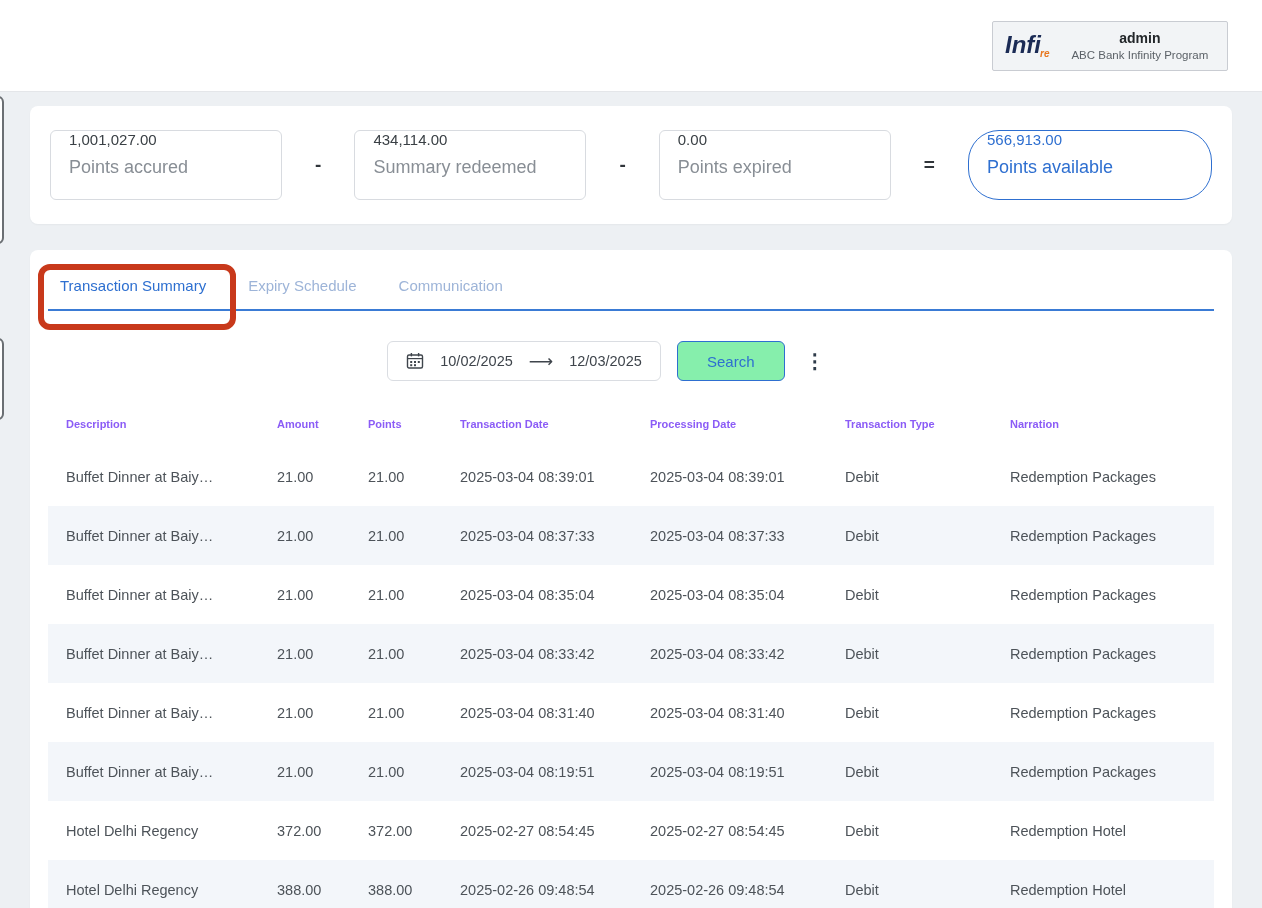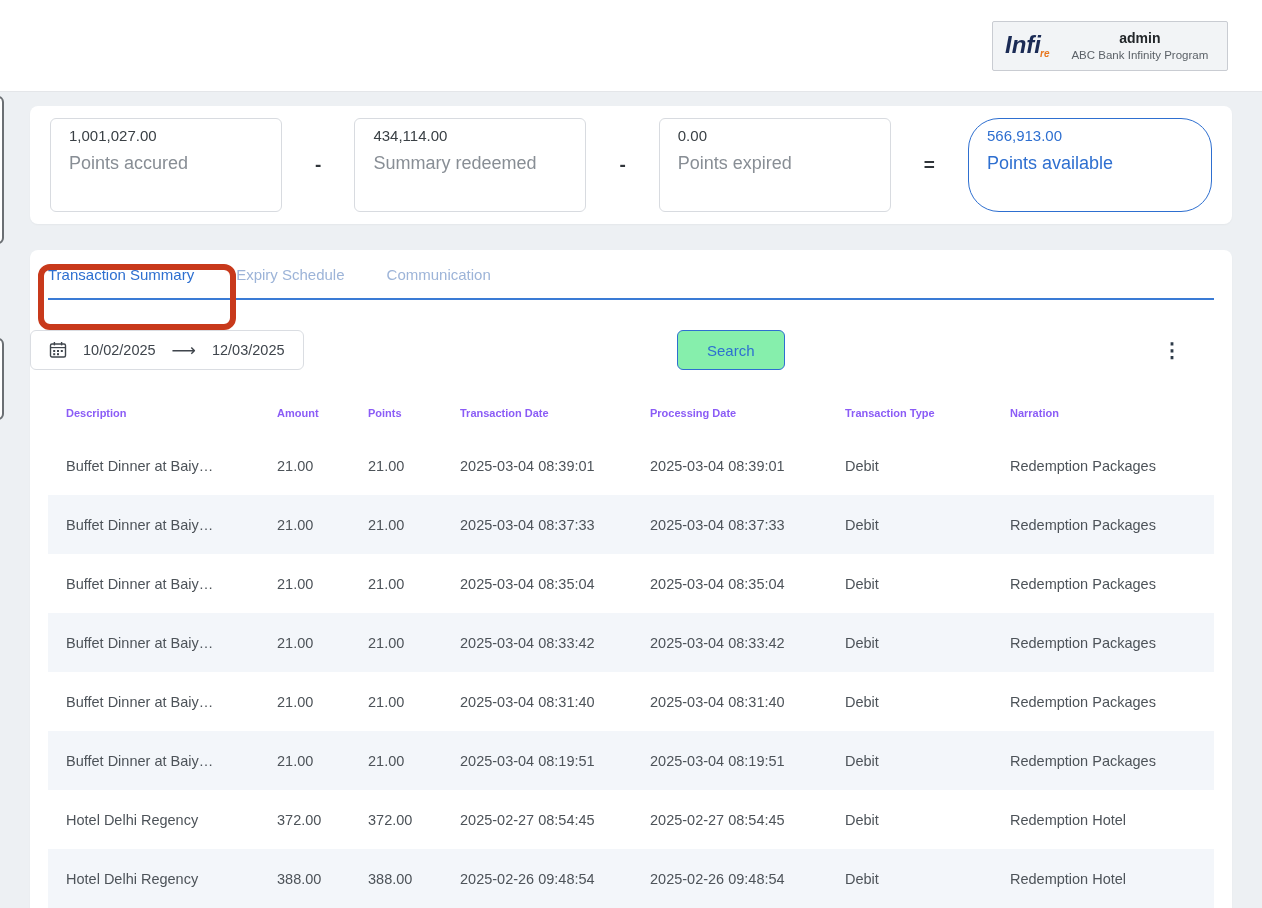--- a/index.html
+++ b/index.html
@@ -39,53 +39,53 @@
 
   
   .summary-card {
     position:absolute; left:30px; top:106px; width:1202px; height:118px;
     background:#ffffff; border-radius:8px;
     box-shadow:0 1px 2px rgba(0,0,0,0.04);
     display:flex; align-items:center; justify-content:space-between;
     padding:0 20px;
   }
   .sum-box {
-    width:232px; height:94px;
+    width:232px; height:70px;
     border:1px solid #d8dbe0; border-radius:6px;
-    padding:8px 18px;
+    padding:0 18px;
   }
   .sum-box .val { font-size:15px; color:#3a4045; }
   .sum-box .lbl { font-size:18px; color:#888e95; margin-top:9px; }
   .sum-box.highlight { border-color:#2e6fd0; width:244px;border-radius:31px; }
   .sum-box.highlight .val, .sum-box.highlight .lbl { color:#2e6fd0; }
   .sum-op { font-size:19px; font-weight:bold; color:#30353a; padding:0 6px; }
 
   
   .main-card {
     position:absolute; left:30px; top:250px; width:1202px; height:700px;
     background:#ffffff; border-radius:8px;
     box-shadow:0 1px 2px rgba(0,0,0,0.04);
   }
   .tabs-row {
-    display:flex; gap:42px; padding:16px 18px 0 18px;
+    display:flex; gap:42px; padding:27px 18px 0 18px;margin-left:12px;
   }
   .tab { font-size:15px; color:#9db4d8; cursor:pointer; padding-bottom:15px; }
   .tab.active { color:#2d6fd0; }
   .tabs-underline { height:2px; background:#3a7bd5; margin:0 18px 0 18px; width:1166px; }
 
   
   .annotation-box {
     position:absolute; left:8px; top:14px; width:198px; height:66px;
     border:6px solid #c8391b; border-radius:12px;
     pointer-events:none;
   }
 
   
   .filter-row {
-    display:flex; align-items:center; justify-content:space-between;
+    display:flex; align-items:center; justify-content:center;
     gap:16px; margin-top:30px; padding-right:46px;
   }
   .date-group {
     display:flex; align-items:center; gap:16px;
     border:1px solid #dadde2; border-radius:6px;
     padding:9px 18px; height:40px; cursor:pointer;
   }
   .date-text { font-size:14.5px; color:#3f454c; }
   .date-arrow { font-size:17px; color:#3f454c; }
   .cal-icon { display:flex; align-items:center; }

